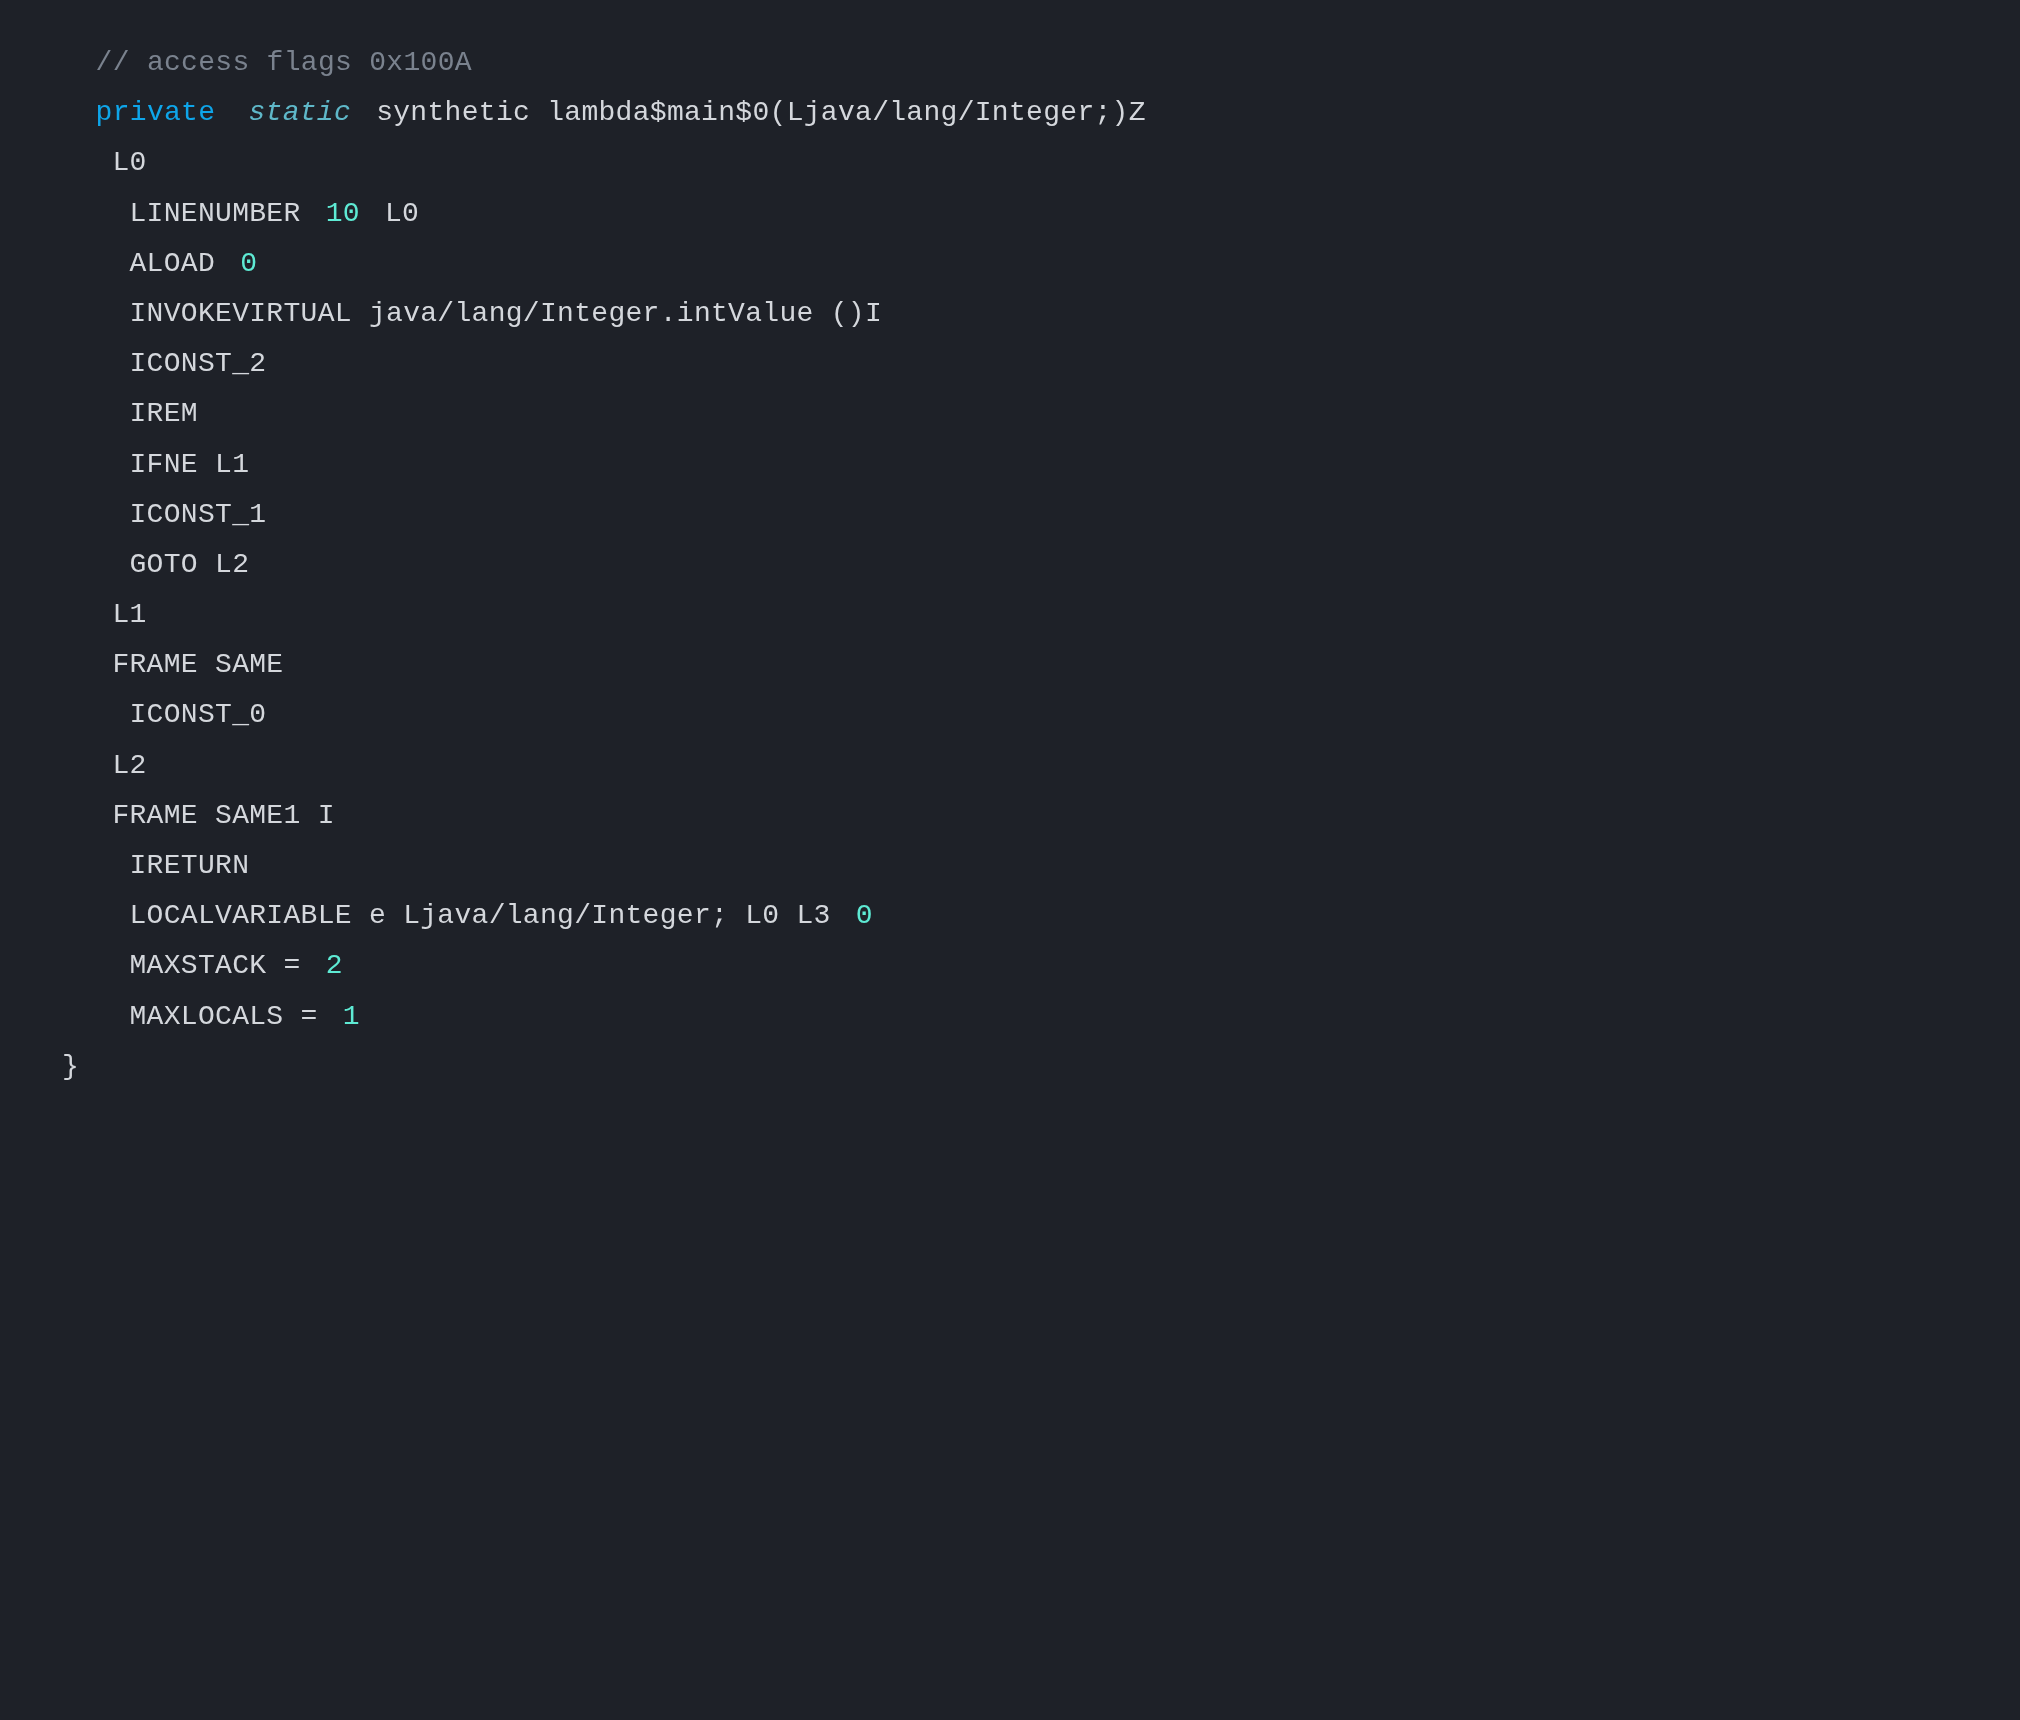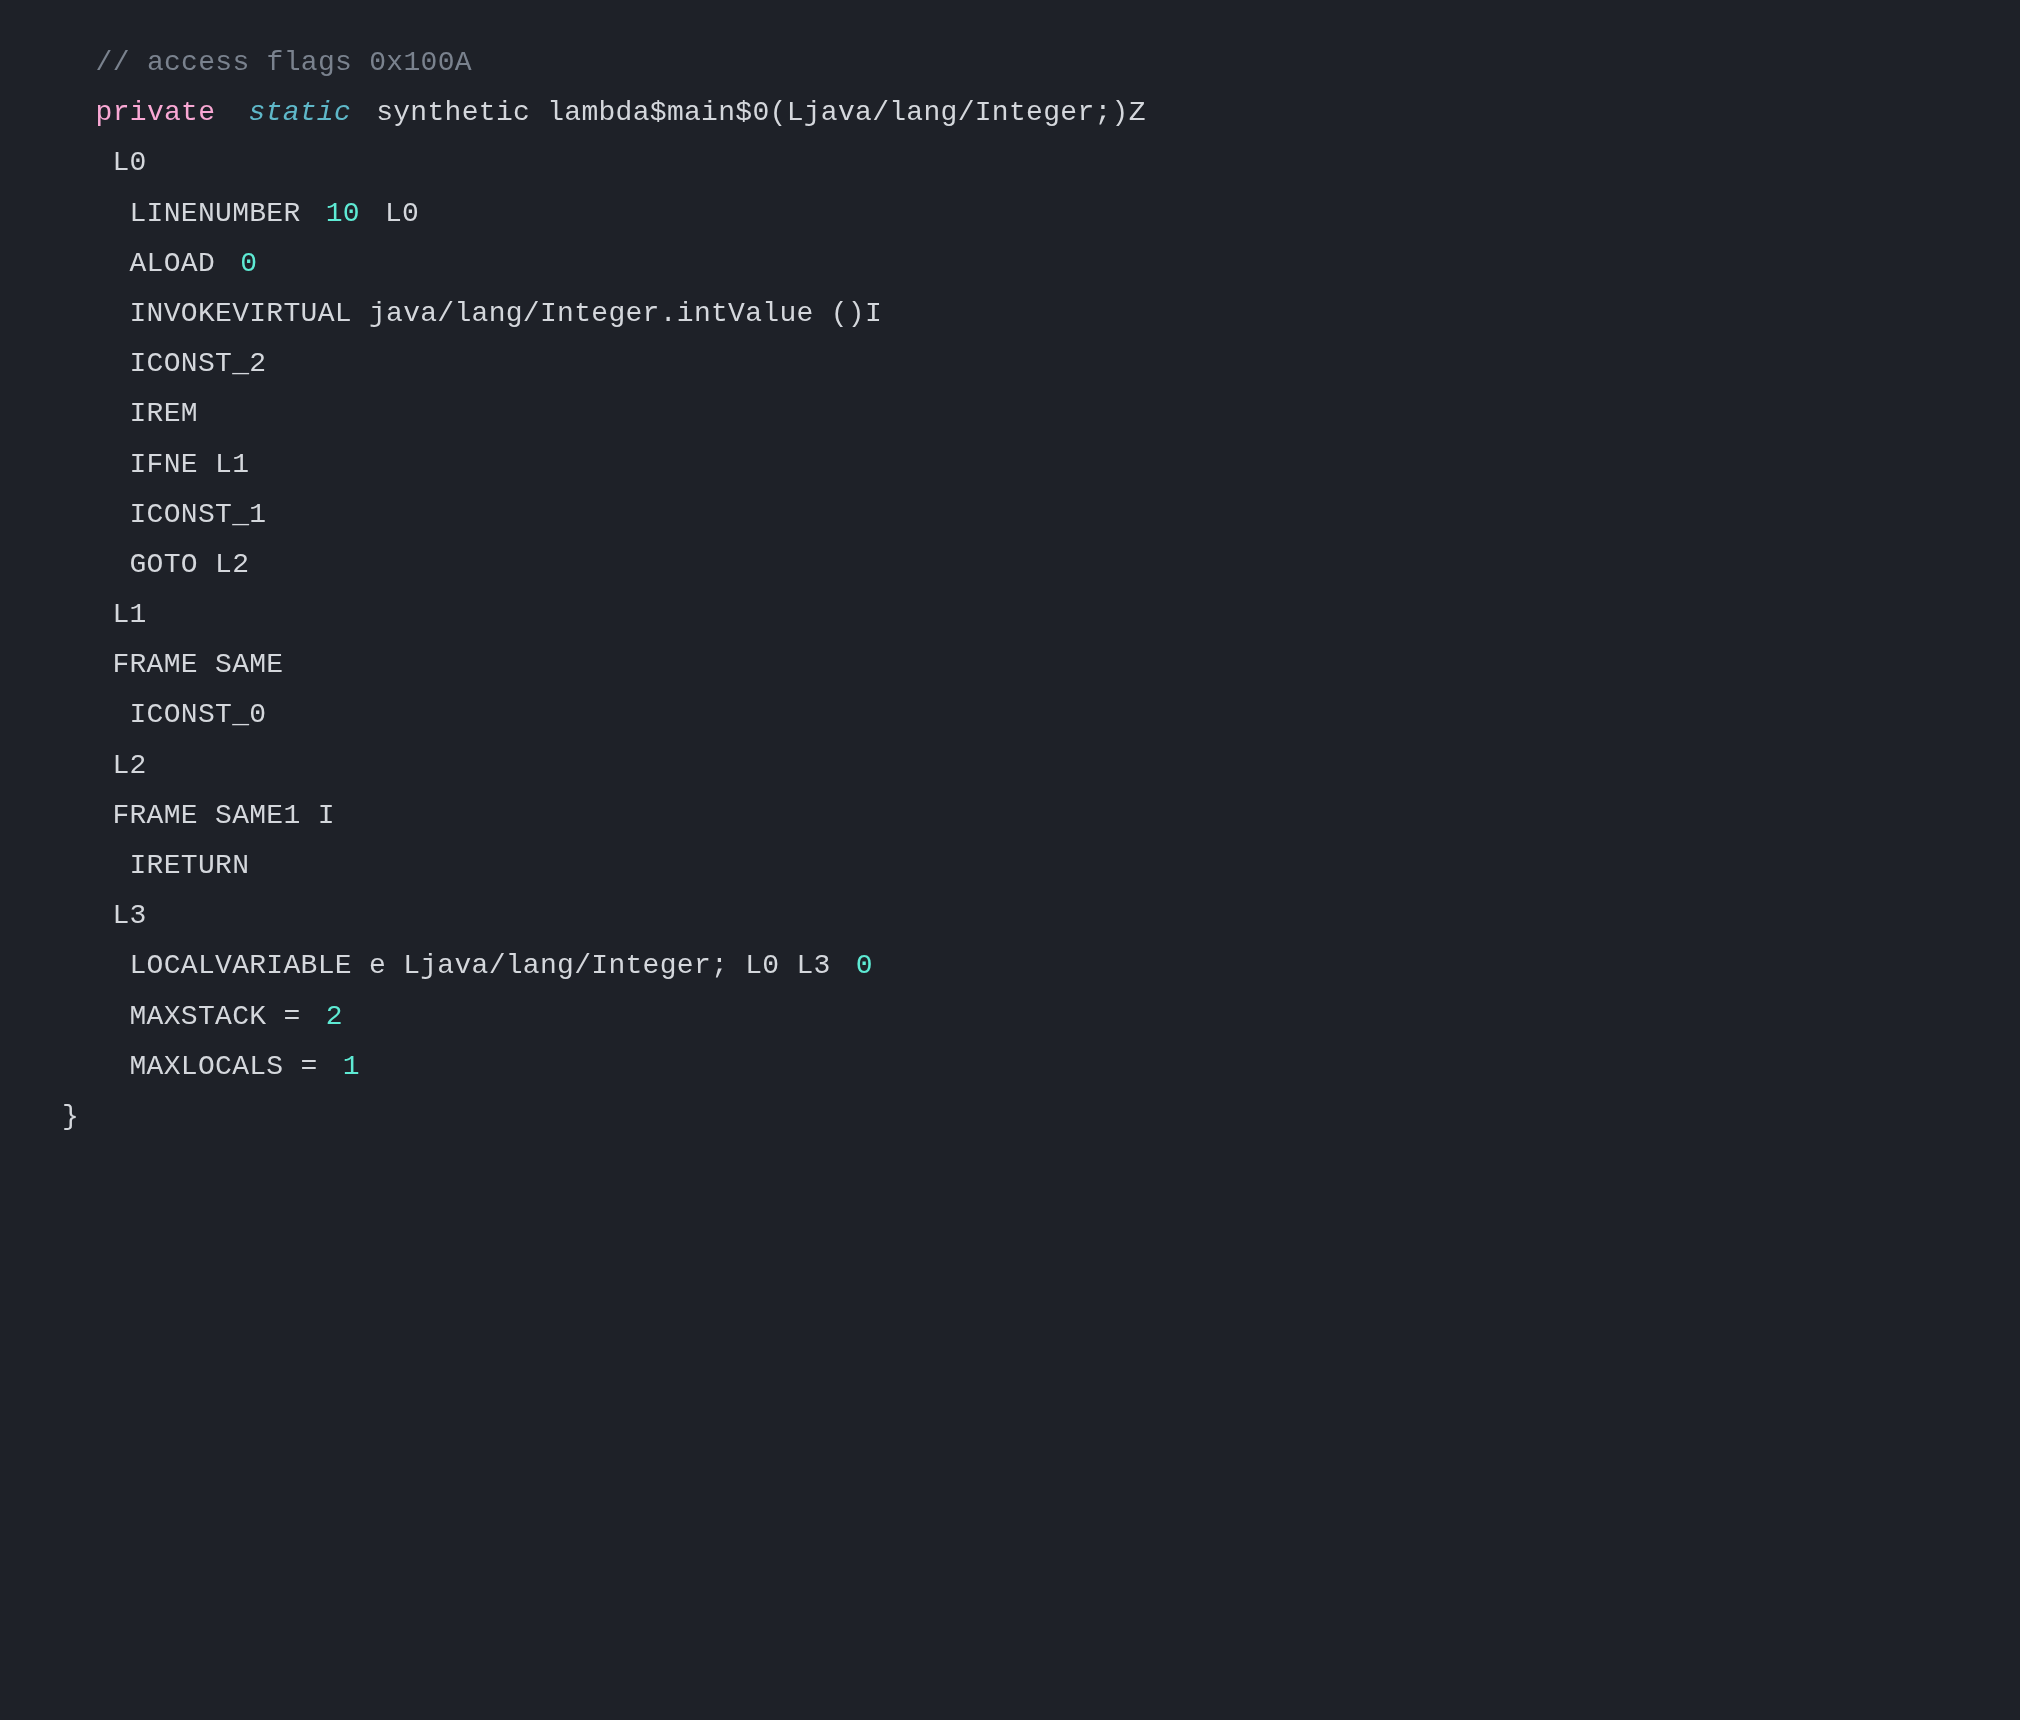--- a/index.html
+++ b/index.html
@@ -19,21 +19,21 @@
       overflow: hidden;
       letter-spacing: 0.3px;
     }
     .line {
       white-space: pre;
     }
     .comment {
       color: #7a828e;
     }
     .keyword1 {
-      color: #f9a8d4;
+      color: #0ea5e9;
     }
     .keyword2 {
       color: #5fb8c9;
       font-style: italic;
     }
     .number {
       color: #5eead4;
     }
     .text {
       color: #d4d7dc;
@@ -57,18 +57,17 @@
     <div class="line i3"><span class="text"> IREM</span></div>
     <div class="line i3"><span class="text"> IFNE L1</span></div>
     <div class="line i3"><span class="text"> ICONST_1</span></div>
     <div class="line i3"><span class="text"> GOTO L2</span></div>
     <div class="line i3"><span class="text">L1</span></div>
     <div class="line i3"><span class="text">FRAME SAME</span></div>
     <div class="line i3"><span class="text"> ICONST_0</span></div>
     <div class="line i3"><span class="text">L2</span></div>
     <div class="line i3"><span class="text">FRAME SAME1 I</span></div>
     <div class="line i3"><span class="text"> IRETURN</span></div>
-    <div class="line i3"><span class="text">L3</span></div>
     <div class="line i3"><span class="text"> LOCALVARIABLE e Ljava/lang/Integer; L0 L3 </span><span class="number">0</span></div>
     <div class="line i3"><span class="text"> MAXSTACK = </span><span class="number">2</span></div>
     <div class="line i3"><span class="text"> MAXLOCALS = </span><span class="number">1</span></div>
     <div class="line i0"><span class="text">}</span></div>
   </div>
 
 </body></html>

